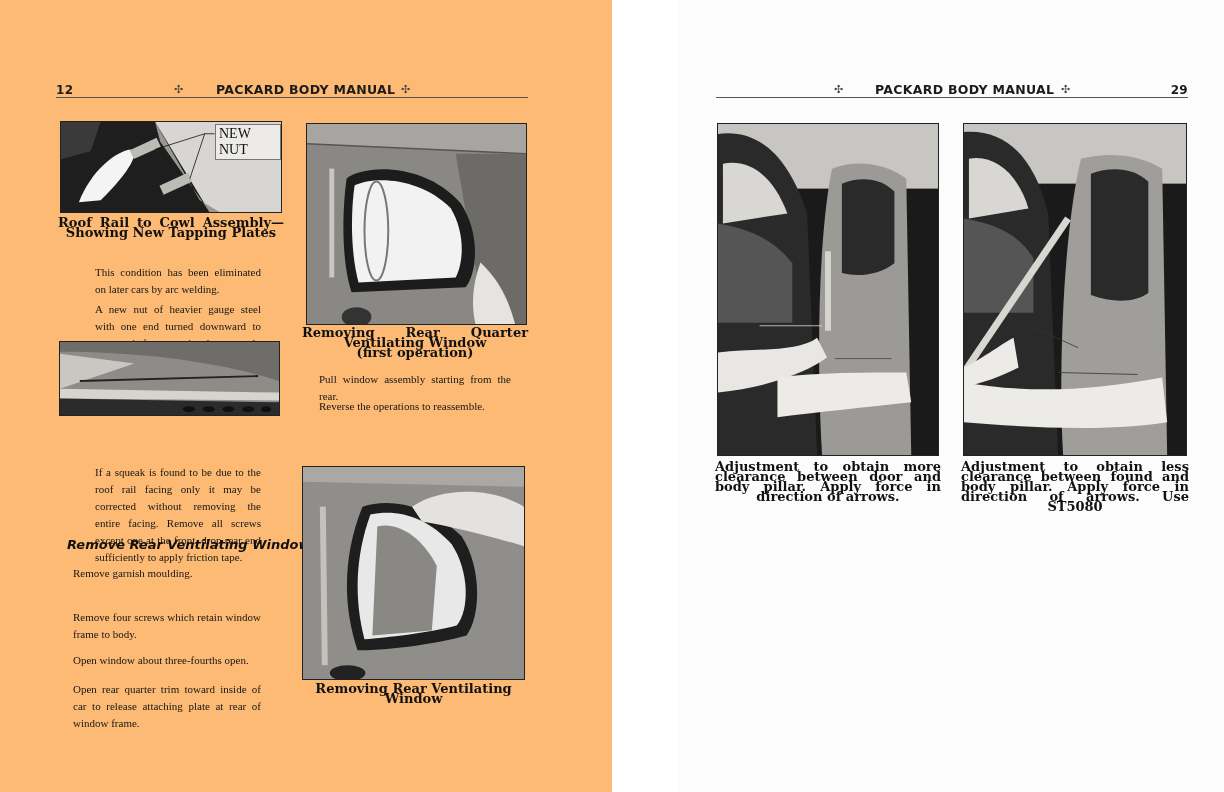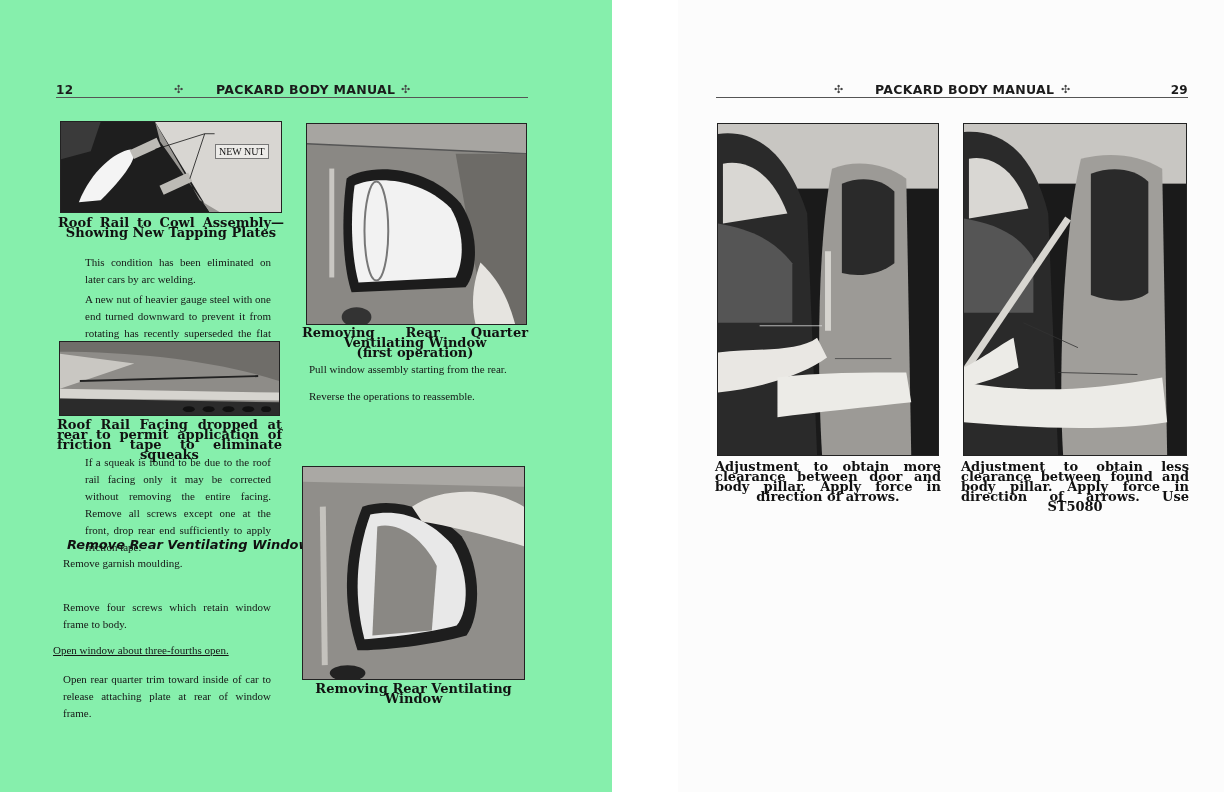--- a/index.html
+++ b/index.html
@@ -1,36 +1,36 @@
 <!DOCTYPE html>
 <html><head>
 <meta charset="utf-8">
 <style>
   * { box-sizing: border-box; margin: 0; padding: 0; }
   html, body { width: 1224px; height: 792px; background: #ffffff; overflow: hidden; }
   body { position: relative; font-family: "DejaVu Serif", "Liberation Serif", serif; color: #1a1a1a; }
 
   .page { position: absolute; top: 0; height: 792px; }
-  .page-left { left: 0; width: 612px; background: #86efac; }
+  .page-left { left: 0; width: 612px; background: #fdba74; }
   .page-right { left: 678px; width: 546px; background: #fcfcfc; }
 
   .running-head { position: absolute; top: 82px; height: 16px; border-bottom: 1px solid #555; font-family: "DejaVu Sans", "Liberation Sans", sans-serif; font-size: 12.5px; letter-spacing: 0.3px; color: #1b1b1b; }
   .running-head span { position: absolute; top: 0; line-height: 16px; }
   .rh-left { left: 56px; width: 472px; }
   .rh-right { left: 38px; width: 472px; }
   .pgnum { font-weight: bold; font-size: 12px; }
   .orn { font-size: 11px; color: #444; }
   .rh-title { font-weight: bold; }
 
   .photo { position: absolute; border: 1.5px solid #222; overflow: hidden; }
   .photo svg { display: block; width: 100%; height: 100%; }
 
   .caption { position: absolute; font-family: "DejaVu Serif", "Liberation Serif", serif; font-weight: bold; font-size: 13px; line-height: 10px; text-align: justify; text-align-last: center; color: #111; }
   .body-text { position: absolute; font-family: "Liberation Serif", "DejaVu Serif", serif; font-size: 11px; line-height: 17px; text-align: justify; color: #161616; }
-  .body-text p { margin: 7px; }
+  .body-text p { margin: 17px; }
   .section-head { position: absolute; font-family: "DejaVu Sans", "Liberation Sans", sans-serif; font-style: italic; font-weight: bold; font-size: 13px; color: #111; }
   .sc { font-variant: small-caps; }
 </style>
 </head>
 <body>
 
 <div class="page page-left">
 
   <div class="running-head rh-left">
     <span class="pgnum" style="left:0;">12</span>
@@ -45,21 +45,21 @@
       <path d="M0,0 L95,0 L150,92 L0,92 Z" fill="#1e1e1e"></path>
       <path d="M0,0 L40,0 L30,30 L0,38 Z" fill="#3a3a3a"></path>
       <path d="M18,82 C30,50 55,30 70,28 C80,30 70,50 40,80 Z" fill="#f4f4f4"></path>
       <path d="M95,0 L140,80 L160,92 L150,92 L100,20 Z" fill="#9a9894"></path>
       <rect x="70" y="22" width="30" height="10" fill="#bdbbb6" transform="rotate(-25 85 27)"></rect>
       <rect x="100" y="58" width="32" height="10" fill="#bdbbb6" transform="rotate(-25 116 63)"></rect>
       <line x1="145" y1="12" x2="95" y2="28" stroke="#111" stroke-width="0.8"></line>
       <line x1="145" y1="12" x2="130" y2="58" stroke="#111" stroke-width="0.8"></line>
       <line x1="145" y1="12" x2="155" y2="12" stroke="#111" stroke-width="0.8"></line>
     </svg>
-    <div style="position:absolute; left:154px; top:22px; padding:1px 3px; background:#ecebe8; border:1px solid #777; font-family:'Liberation Serif','DejaVu Serif',serif; font-size:10px; color:#111;">NEW NUT</div>
+    <div style="position:absolute; left:154px; top:2px; padding:1px 3px; background:#ecebe8; border:1px solid #777; font-family:'Liberation Serif','DejaVu Serif',serif; font-size:14px; color:#111;">NEW NUT</div>
   </div>
   <div class="caption" style="left:58px; top:218px; width:226px;">Roof Rail to Cowl Assembly—Showing New Tapping Plates</div>
 
   <div class="body-text" style="left:78px; top:247px; width:200px;">
     <p>This condition has been eliminated on later cars by arc welding.</p>
   </div>
   <div class="body-text" style="left:78px; top:284px; width:200px;">
     <p>A new nut of heavier gauge steel with one end turned downward to prevent it from rotating has recently superseded the flat nut.</p>
   </div>
 
@@ -73,35 +73,34 @@
       <g fill="#111">
           <ellipse cx="130" cy="69" rx="6" ry="3"></ellipse>
           <ellipse cx="150" cy="69" rx="6" ry="3"></ellipse>
           <ellipse cx="170" cy="69" rx="6" ry="3"></ellipse>
           <ellipse cx="190" cy="69" rx="6" ry="3"></ellipse>
           <ellipse cx="208" cy="69" rx="5" ry="3"></ellipse>
         </g>
       <path d="M20,40 L200,35" stroke="#222" stroke-width="2"></path>
     </svg>
   </div>
-  <div class="caption" style="left:57px; top:420px; width:225px;">Roof Rail Facing dropped at rear to permit application of friction tape to eliminate squeaks</div>
 
   <div class="body-text" style="left:78px; top:447px; width:200px;">
     <p>If a squeak is found to be due to the roof rail facing only it may be corrected without removing the entire facing. Remove all screws except one at the front, drop rear end sufficiently to apply friction tape.</p>
   </div>
 
   <div class="section-head" style="left:67px; top:537px;">Remove Rear Ventilating Window</div>
 
   <div class="body-text" style="left:56px; top:548px; width:222px;">
       <p>Remove garnish moulding.</p>
     </div>
   <div class="body-text" style="left:56px; top:592px; width:222px;">
       <p>Remove four screws which retain window frame to body.</p>
     </div>
-  <div class="body-text" style="left:46px; top:635px; width:222px;text-decoration:underline;">
+  <div class="body-text" style="left:56px; top:635px; width:222px;">
       <p>Open window about three-fourths open.</p>
     </div>
   <div class="body-text" style="left:56px; top:664px; width:222px;">
       <p>Open rear quarter trim toward inside of car to release attaching plate at rear of window frame.</p>
     </div>
 
   <div class="photo" style="left:306px; top:123px; width:221px; height:202px;">
     <svg viewBox="0 0 221 202" preserveAspectRatio="none">
       <rect width="221" height="202" fill="#8a8884"></rect>
       <path d="M0,0 L221,0 L221,30 L0,20 Z" fill="#a7a5a1"></path>

